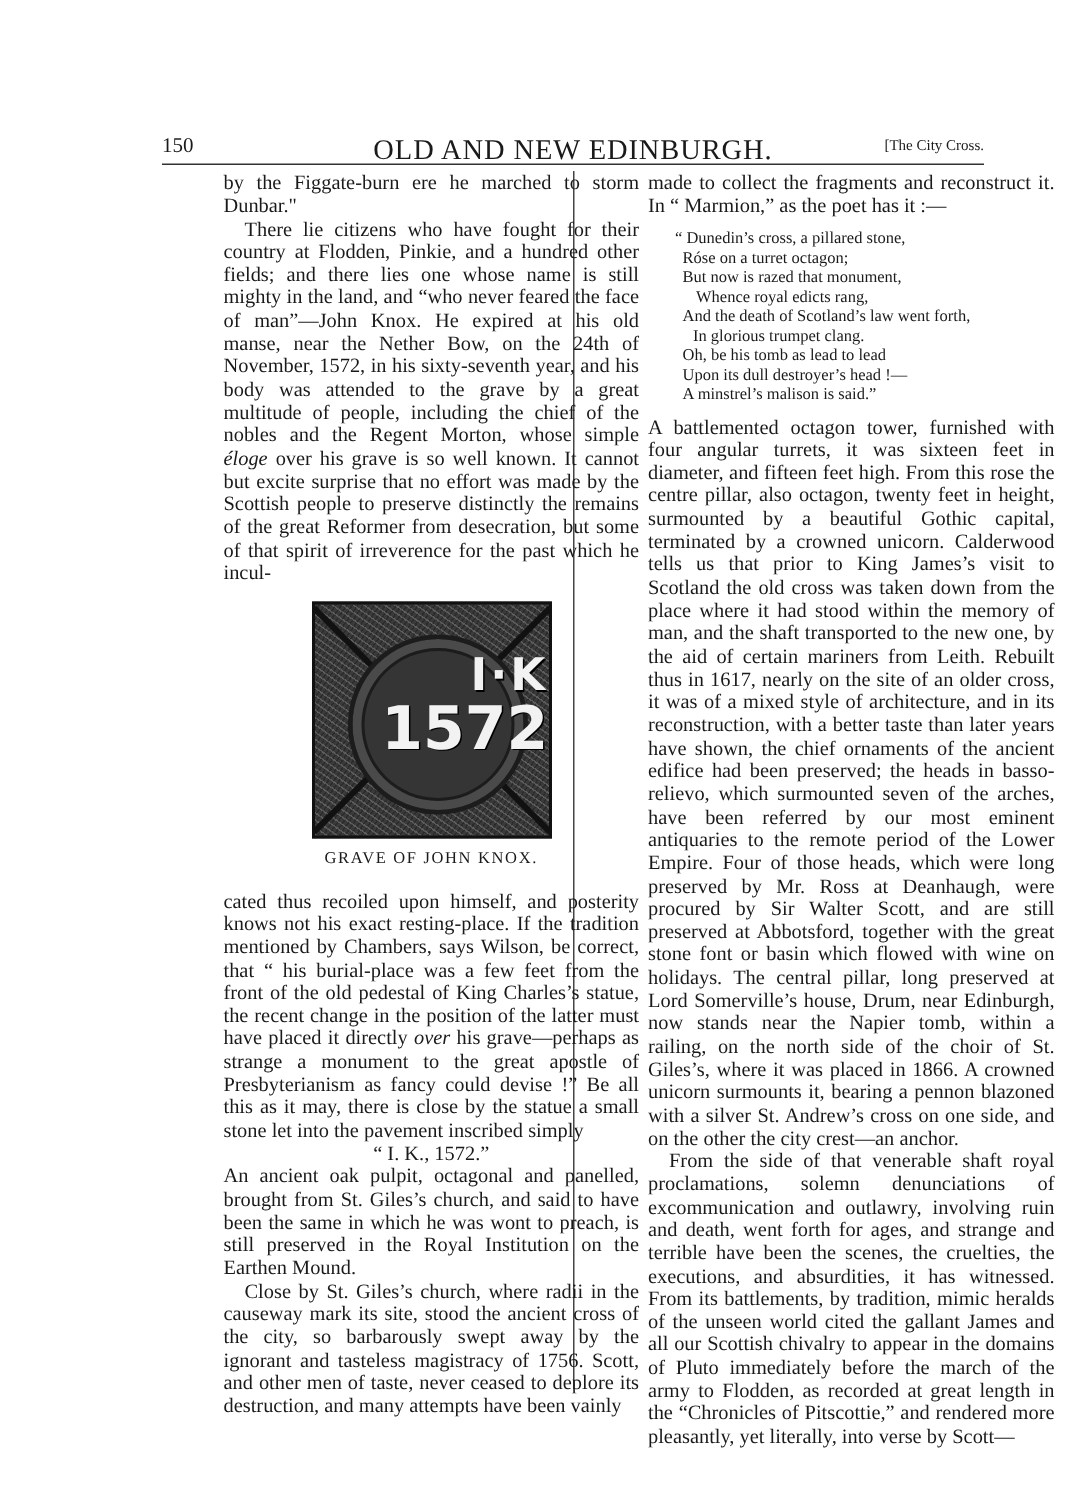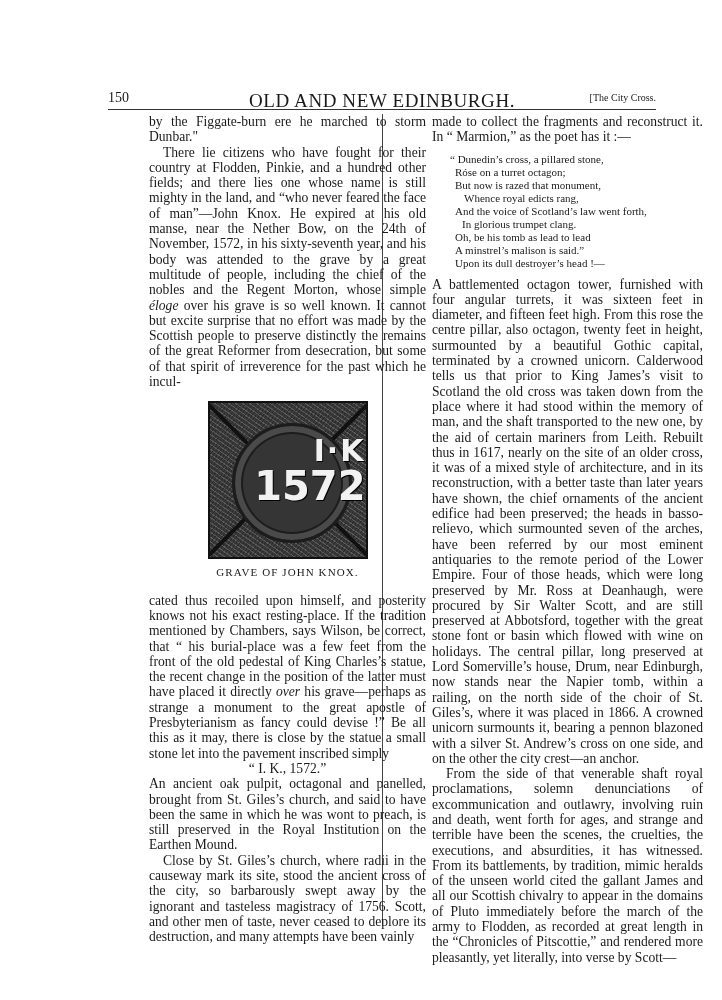--- a/index.html
+++ b/index.html
@@ -94,21 +94,21 @@
   <p class="indent">Close by St. Giles’s church, where radii in the causeway mark its site, stood the ancient cross of the city, so barbarously swept away by the ignorant and tasteless magistracy of 1756.  Scott, and other men of taste, never ceased to deplore its destruction, and many attempts have been vainly</p>
 </div>
 
 <div class="col col-right">
   <p class="noindent">made to collect the fragments and reconstruct it. In “ Marmion,” as the poet has it :—</p>
   <div class="poem">
     <div>“ Dunedin’s cross, a pillared stone,</div>
     <div class="i1">Róse on a turret octagon;</div>
     <div class="i1">But now is razed that monument,</div>
     <div class="i2">Whence royal edicts rang,</div>
-    <div class="i1">And the voice of Scotland’s law went forth,</div>
+    <div class="i1">And the death of Scotland’s law went forth,</div>
     <div class="i3">In glorious trumpet clang.</div>
     <div class="i1">Oh, be his tomb as lead to lead</div>
+    <div class="i1">Upon its dull destroyer’s head !—</div>
     <div class="i1">A minstrel’s malison is said.”</div>
-    <div class="i1">Upon its dull destroyer’s head !—</div>
   </div>
   <p class="noindent">A battlemented octagon tower, furnished with four angular turrets, it was sixteen feet in diameter, and fifteen feet high.  From this rose the centre pillar, also octagon, twenty feet in height, surmounted by a beautiful Gothic capital, terminated by a crowned unicorn.  Calderwood tells us that prior to King James’s visit to Scotland the old cross was taken down from the place where it had stood within the memory of man, and the shaft transported to the new one, by the aid of certain mariners from Leith.  Rebuilt thus in 1617, nearly on the site of an older cross, it was of a mixed style of architecture, and in its reconstruction, with a better taste than later years have shown, the chief ornaments of the ancient edifice had been preserved; the heads in basso-relievo, which surmounted seven of the arches, have been referred by our most eminent antiquaries to the remote period of the Lower Empire.  Four of those heads, which were long preserved by Mr. Ross at Deanhaugh, were procured by Sir Walter Scott, and are still preserved at Abbotsford, together with the great stone font or basin which flowed with wine on holidays.  The central pillar, long preserved at Lord Somerville’s house, Drum, near Edinburgh, now stands near the Napier tomb, within a railing, on the north side of the choir of St. Giles’s, where it was placed in 1866.  A crowned unicorn surmounts it, bearing a pennon blazoned with a silver St. Andrew’s cross on one side, and on the other the city crest—an anchor.</p>
   <p class="indent">From the side of that venerable shaft royal proclamations, solemn denunciations of excommunication and outlawry, involving ruin and death, went forth for ages, and strange and terrible have been the scenes, the cruelties, the executions, and absurdities, it has witnessed.  From its battlements, by tradition, mimic heralds of the unseen world cited the gallant James and all our Scottish chivalry to appear in the domains of Pluto immediately before the march of the army to Flodden, as recorded at great length in the “Chronicles of Pitscottie,” and rendered more pleasantly, yet literally, into verse by Scott—</p>
 </div>
 
 </body></html>

